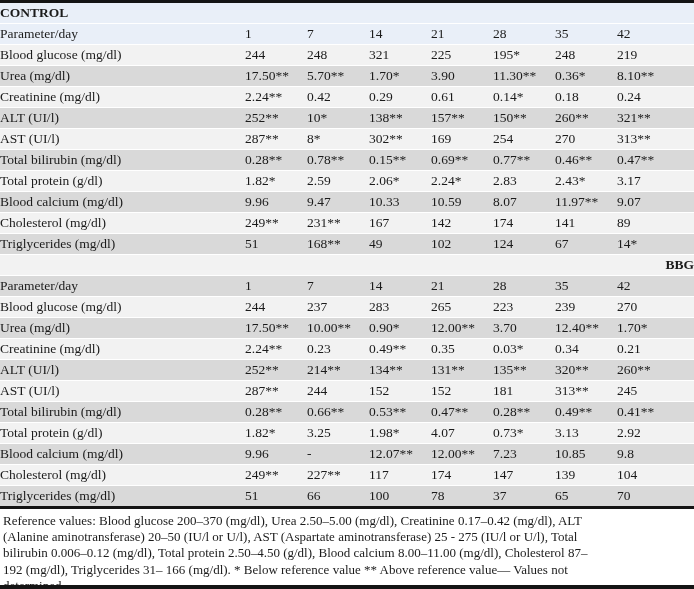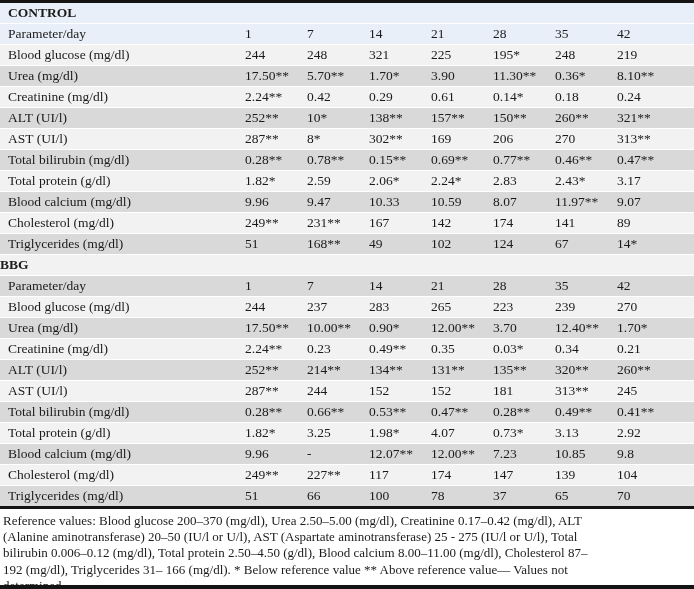--- a/index.html
+++ b/index.html
@@ -23,27 +23,27 @@
     color: #1b1b1b;
   }
   table.lab tr { border-bottom: 1px solid #ffffff; }
   table.lab td {
     height: 20px;
     line-height: 20px;
     padding: 0;
     white-space: nowrap;
     overflow: hidden;
   }
-  table.lab td.lbl { padding-left: 8px; }
+  table.lab td.lbl { padding-left: 0; }
   table.lab td.val { padding-left: 6px; }
   tr.s-blue  td { background: #e9eff8; }
   tr.s-light td { background: #f2f2f2; }
   tr.s-dark  td { background: #d9d9d9; }
   tr.title-row td { font-weight: bold; }
-  tr.title-row td.center { text-align: left; padding-left: 0; }
+  tr.title-row td.center { text-align: right; padding-left: 0; }
   tr.header-row td { font-weight: normal; }
   tr.rule2  { border-bottom: 2px solid #141414; }
   tr.rule3  { border-bottom: 3px solid #141414; }
   tr.last-row { border-bottom: none; }
   .footnote {
     box-sizing: border-box;
     width: 600px;
     padding: 4px 3px 0 3px;
     font-size: 13px;
     line-height: 16.2px;
@@ -119,21 +119,21 @@
           <td class="val">150**</td>
           <td class="val">260**</td>
           <td class="val">321**</td>
         </tr>
         <tr class="s-light">
           <td class="lbl">AST (UI/l)</td>
           <td class="val">287**</td>
           <td class="val">8*</td>
           <td class="val">302**</td>
           <td class="val">169</td>
-          <td class="val">206</td>
+          <td class="val">254</td>
           <td class="val">270</td>
           <td class="val">313**</td>
         </tr>
         <tr class="s-dark">
           <td class="lbl">Total bilirubin (mg/dl)</td>
           <td class="val">0.28**</td>
           <td class="val">0.78**</td>
           <td class="val">0.15**</td>
           <td class="val">0.69**</td>
           <td class="val">0.77**</td>

